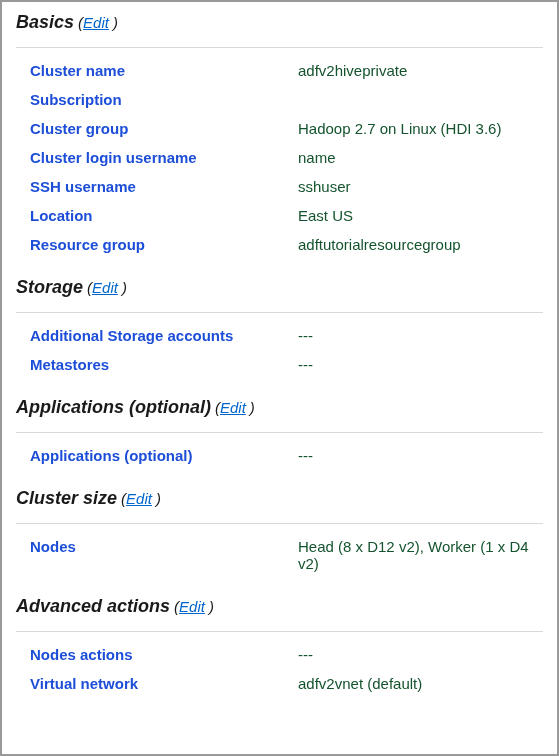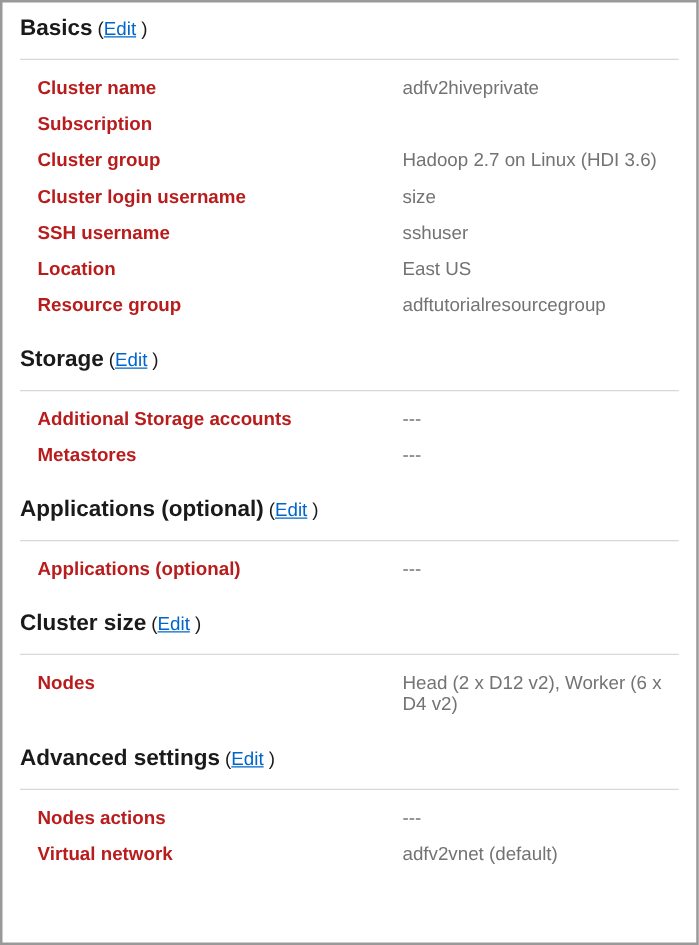--- a/index.html
+++ b/index.html
@@ -17,20 +17,21 @@
       color: #1a1a1a;
     }
     .section {
       margin-bottom: 18px;
     }
     .section-header {
       display: flex;
       align-items: baseline;
       margin-bottom: 8px;
       padding-bottom: 6px;
+      font-style: italic;
     }
     .section-title {
       font-size: 18px;
       font-weight: 700;
       color: #1a1a1a;
     }
     .edit-wrap {
       font-size: 15px;
       color: #1a1a1a;
       margin-left: 4px;
@@ -49,27 +50,26 @@
     .row {
       display: flex;
       padding: 6px 0 6px 14px;
       align-items: baseline;
     }
     .label {
       width: 268px;
       flex-shrink: 0;
       font-weight: 600;
       font-size: 15px;
-      color: #b91c1c;
+      color: #1d4ed8;
     }
     .value {
       font-size: 15px;
-      color: #737373;
+      color: #14532d;
       font-weight: 400;
-      margin-left: 24px;
     }
   </style>
 </head>
 <body>
 
 <div class="section">
   <div class="section-header">
     <span class="section-title">Basics</span>
     <span class="edit-wrap"> ( </span>
     <span class="edit-link">Edit</span>
@@ -83,21 +83,21 @@
   <div class="row">
     <span class="label">Subscription</span>
     <span class="value"></span>
   </div>
   <div class="row">
     <span class="label">Cluster group</span>
     <span class="value">Hadoop 2.7 on Linux (HDI 3.6)</span>
   </div>
   <div class="row">
     <span class="label">Cluster login username</span>
-    <span class="value">size</span>
+    <span class="value">name</span>
   </div>
   <div class="row">
     <span class="label">SSH username</span>
     <span class="value">sshuser</span>
   </div>
   <div class="row">
     <span class="label">Location</span>
     <span class="value">East US</span>
   </div>
   <div class="row">
@@ -141,27 +141,27 @@
 <div class="section">
   <div class="section-header">
     <span class="section-title">Cluster size</span>
     <span class="edit-wrap"> ( </span>
     <span class="edit-link">Edit</span>
     <span class="edit-wrap"> )</span>
   </div>
   <div class="divider"></div>
   <div class="row">
     <span class="label">Nodes</span>
-    <span class="value">Head (2 x D12 v2), Worker (6 x D4 v2)</span>
+    <span class="value">Head (8 x D12 v2), Worker (1 x D4 v2)</span>
   </div>
 </div>
 
 <div class="section">
   <div class="section-header">
-    <span class="section-title">Advanced settings</span>
+    <span class="section-title">Advanced actions</span>
     <span class="edit-wrap"> ( </span>
     <span class="edit-link">Edit</span>
     <span class="edit-wrap"> )</span>
   </div>
   <div class="divider"></div>
   <div class="row">
     <span class="label">Nodes actions</span>
     <span class="value">---</span>
   </div>
   <div class="row">

